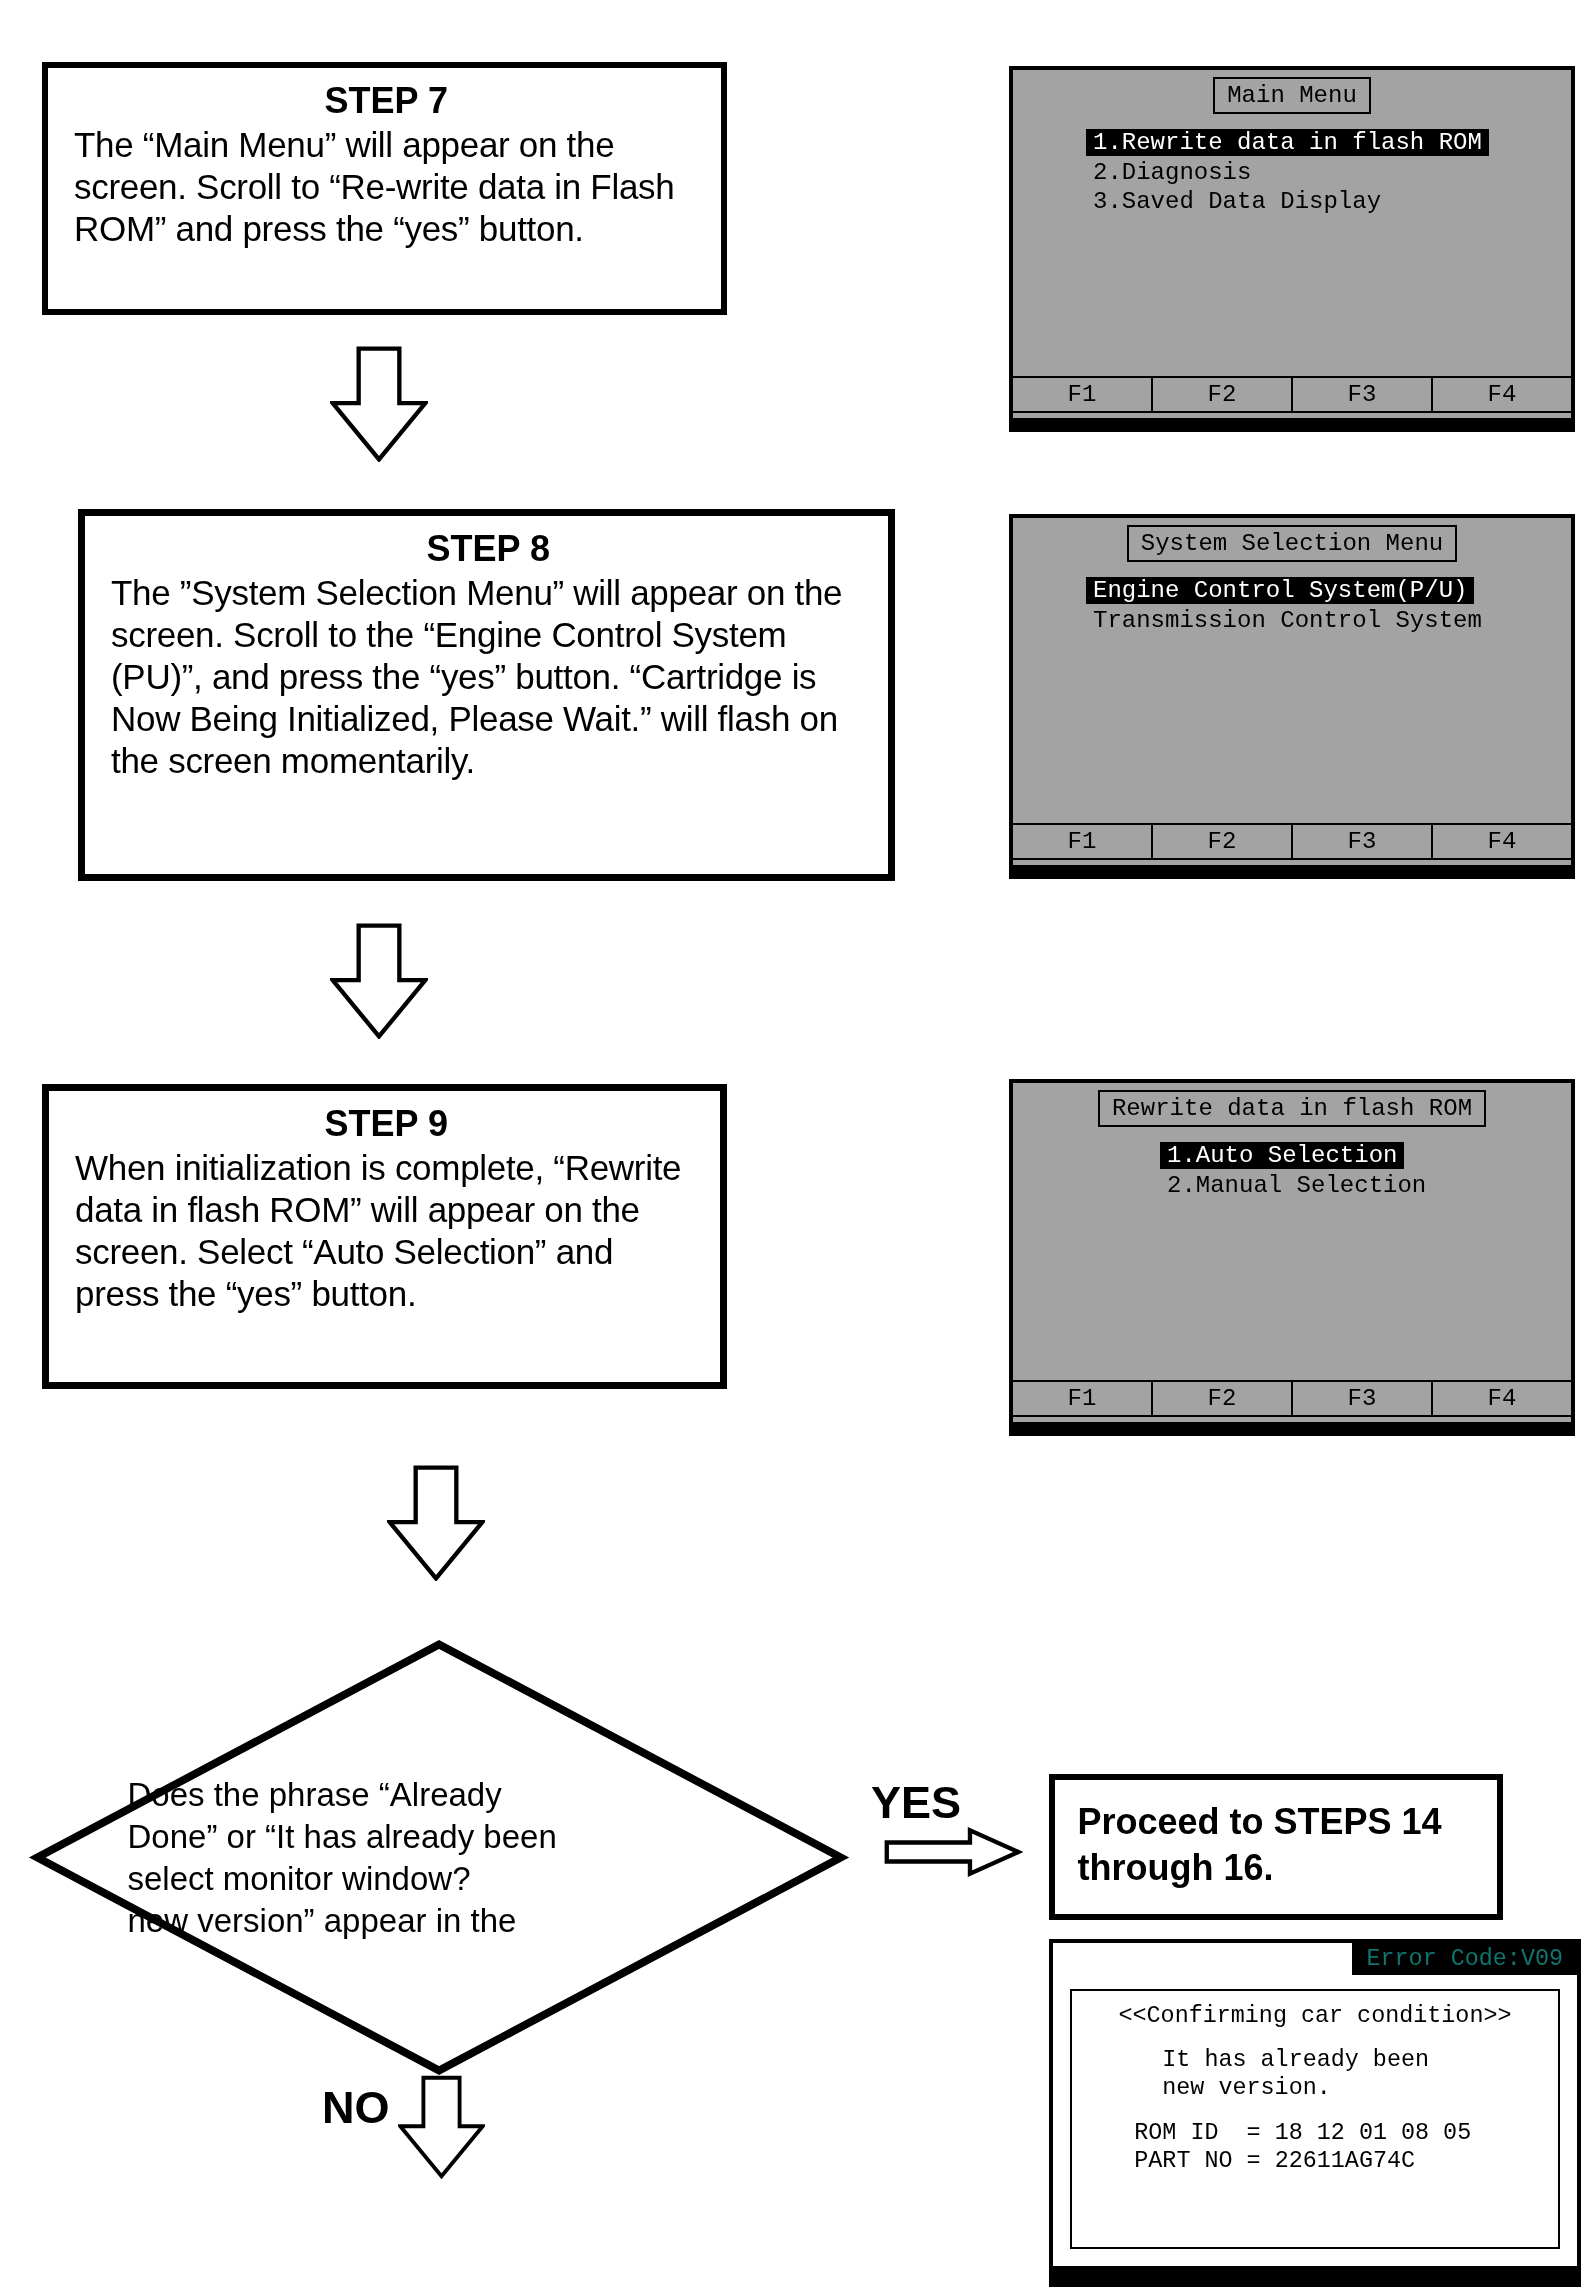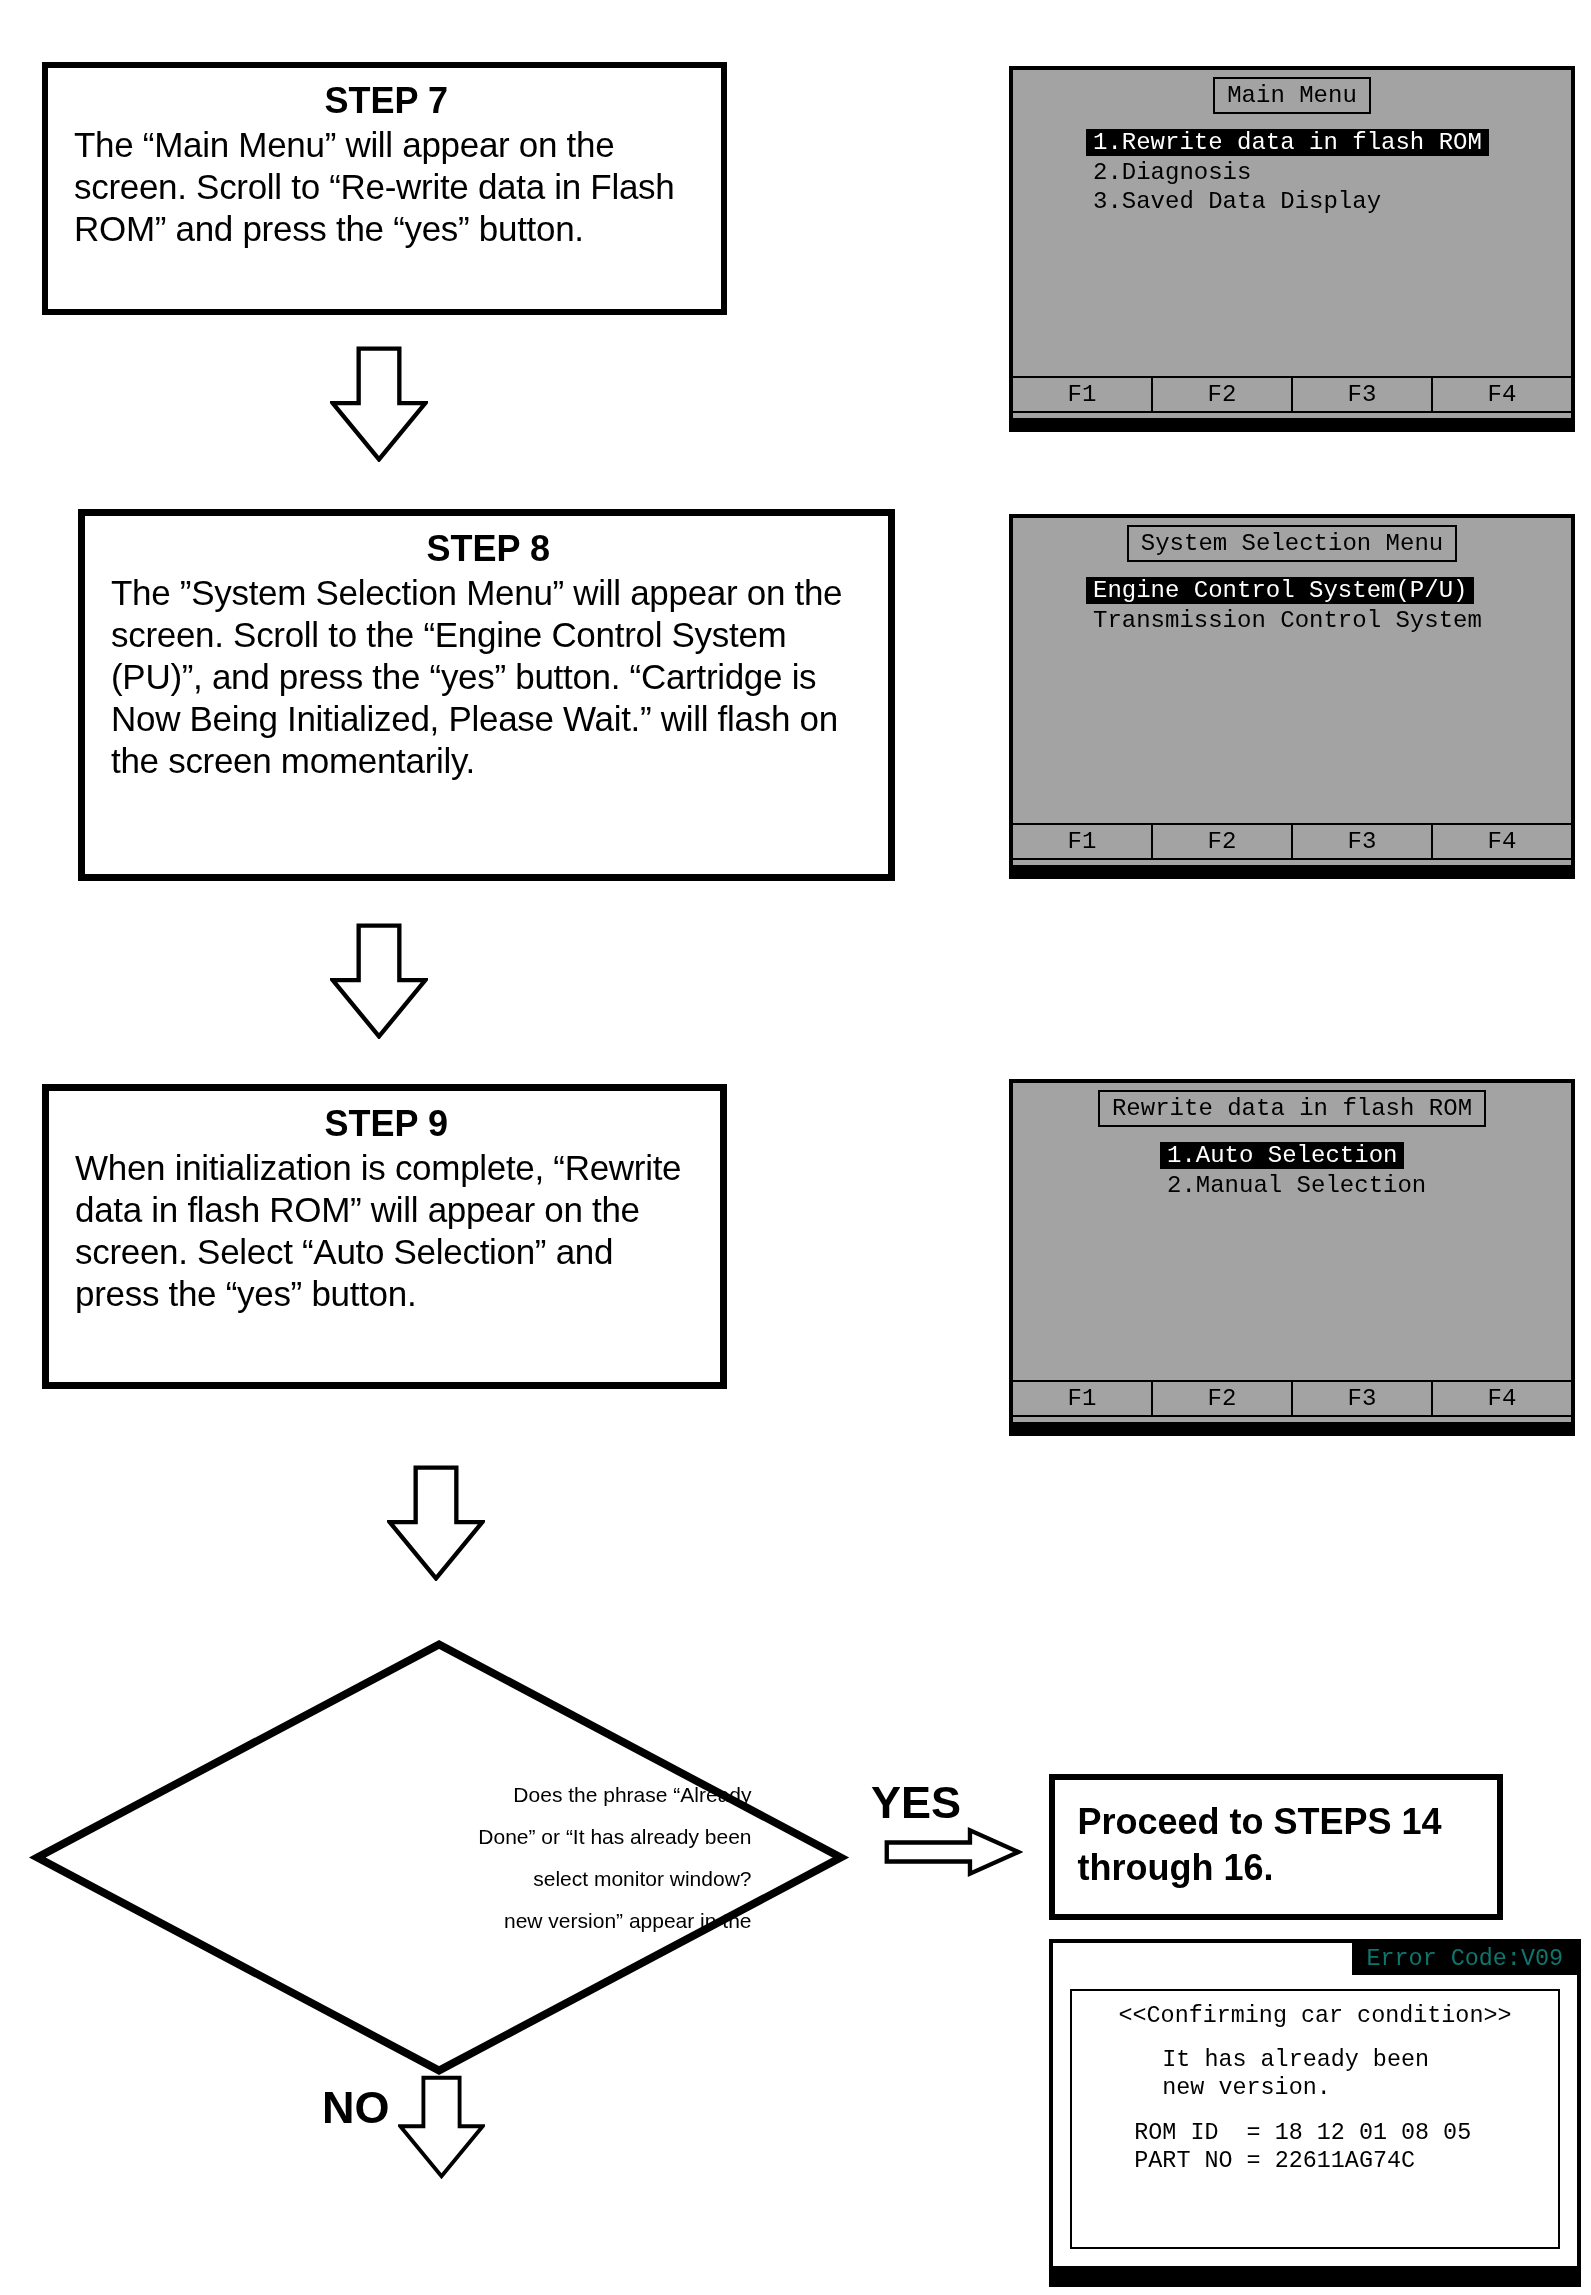--- a/index.html
+++ b/index.html
@@ -23,21 +23,21 @@
   .menu-item { font-size:24px; line-height:29.5px; white-space:pre; }
   .hl { background:#000; color:#fff; padding:0 7px; margin-left:-7px; }
   .fkeys { display:flex; border-top:2.6px solid #000; border-bottom:2.6px solid #000; }
   .fkey { flex:1; text-align:center; font-size:24px; line-height:33px; border-right:2.6px solid #000; }
   .fkey:last-child { border-right:none; }
   .screen-bar { height:10.4px; background:#000; margin-top:4.3px; }
 
   
   .diamond-wrap { position:absolute; }
   .diamond-text { position:absolute; left:50%; top:50%; transform:translate(-50%,-50%);
-                  text-align:right; font-size:21px; line-height:42px; width:624px; }
+                  text-align:left; font-size:33px; line-height:42px; width:624px; }
 
   
   .big-label { position:absolute; font-weight:bold; font-size:45px; }
   .proceed-box { position:absolute; border:6px solid #000; padding:19px 22.5px; font-weight:bold;
                  font-size:36px; line-height:46px; }
 
   
   .error-screen { position:absolute; border:4.3px solid #000; display:flex; flex-direction:column;
                   font-family:"Liberation Mono","DejaVu Sans Mono",monospace; background:#fff; }
   .error-header { height:32px; position:relative; }

